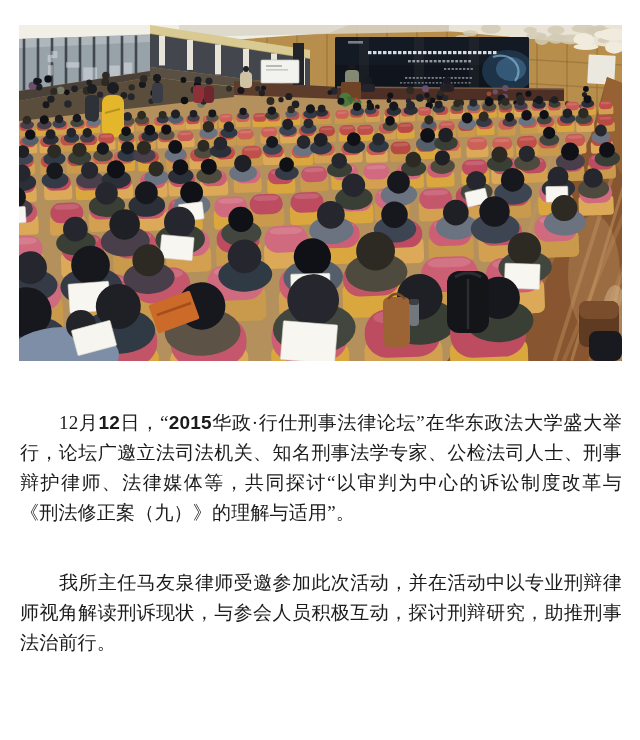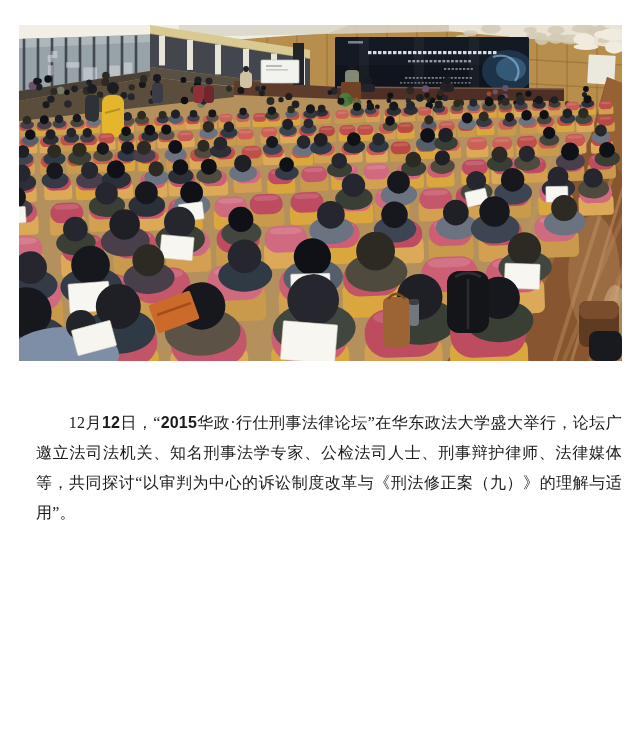--- a/index.html
+++ b/index.html
@@ -2,21 +2,21 @@
 <html><head>
 <meta charset="utf-8">
 <style>
   html,body{margin:0;padding:0;background:#ffffff;}
   body{width:640px;height:740px;position:relative;overflow:hidden;
        font-family:"Liberation Serif","DejaVu Serif",serif;color:#1b1b1b;}
   .page{position:absolute;inset:0;background:#ffffff;}
   figure.photo{position:absolute;left:19px;top:25px;width:603px;height:336px;margin:0;padding:0;}
   figure.photo svg{display:block;width:603px;height:336px;}
   article{position:absolute;left:20px;top:408px;width:602px;}
-  article p{font-size:16px;line-height:30px;margin:0 0 40px 16px;
+  article p{font-size:19px;line-height:30px;margin:0 0 40px 0;
             text-align:justify;text-indent:2.05em;letter-spacing:0.2px;}
   article p:last-child{margin-bottom:0;}
   .num-bold{font-family:"Liberation Sans","DejaVu Sans",sans-serif;font-weight:700;}
 </style>
 </head>
 <body>
 
 <main class="page">
 
   <figure class="photo">
@@ -1056,15 +1056,16 @@
         <ellipse cx="45" cy="330" rx="55" ry="28" fill="#7e8ea6"></ellipse>
         <circle cx="62" cy="300" r="15" fill="#23242a"></circle>
         <rect x="55" y="300" width="40" height="26" rx="1" fill="#f6f5ef" stroke="#d9d7cc" stroke-width="0.6" transform="rotate(-15 75 313)"></rect>
         <rect x="133" y="272" width="44" height="30" rx="2" fill="#cc6a2a" transform="rotate(-20 155 287)"></rect>
         <line x1="138" y1="290" x2="172" y2="278" stroke="#a34e1b" stroke-width="2.5"></line>
       </svg>
   </figure>
 
   <article>
     <p><span>12月</span><span class="num-bold">12</span><span>日，“</span><span class="num-bold">2015</span><span>华政·行仕刑事法律论坛”在华东政法大学盛大举行，论坛广邀立法司法机关、知名刑事法学专家、公检法司人士、刑事辩护律师、法律媒体等，共同探讨“以审判为中心的诉讼制度改革与《刑法修正案（九）》的理解与适用”。</span></p>
+    <p><span>我所主任马友泉律师受邀参加此次活动，并在活动中以专业刑辩律师视角解读刑诉现状，与参会人员积极互动，探讨刑辩研究，助推刑事法治前行。</span></p>
   </article>
 
 </main>
 
 </body></html>

